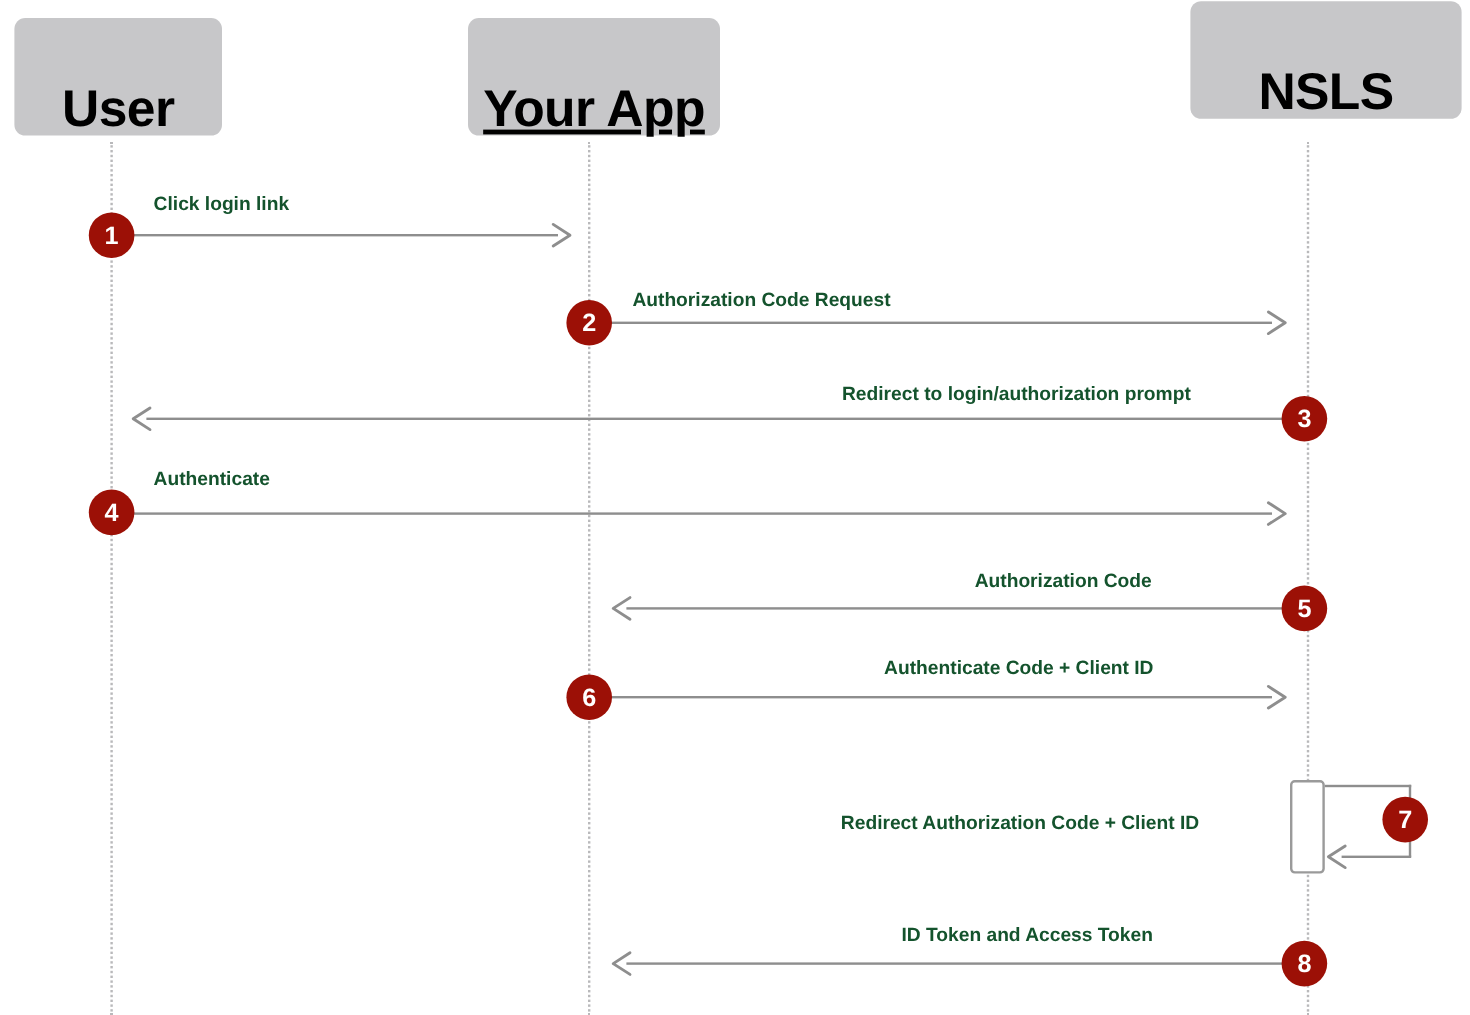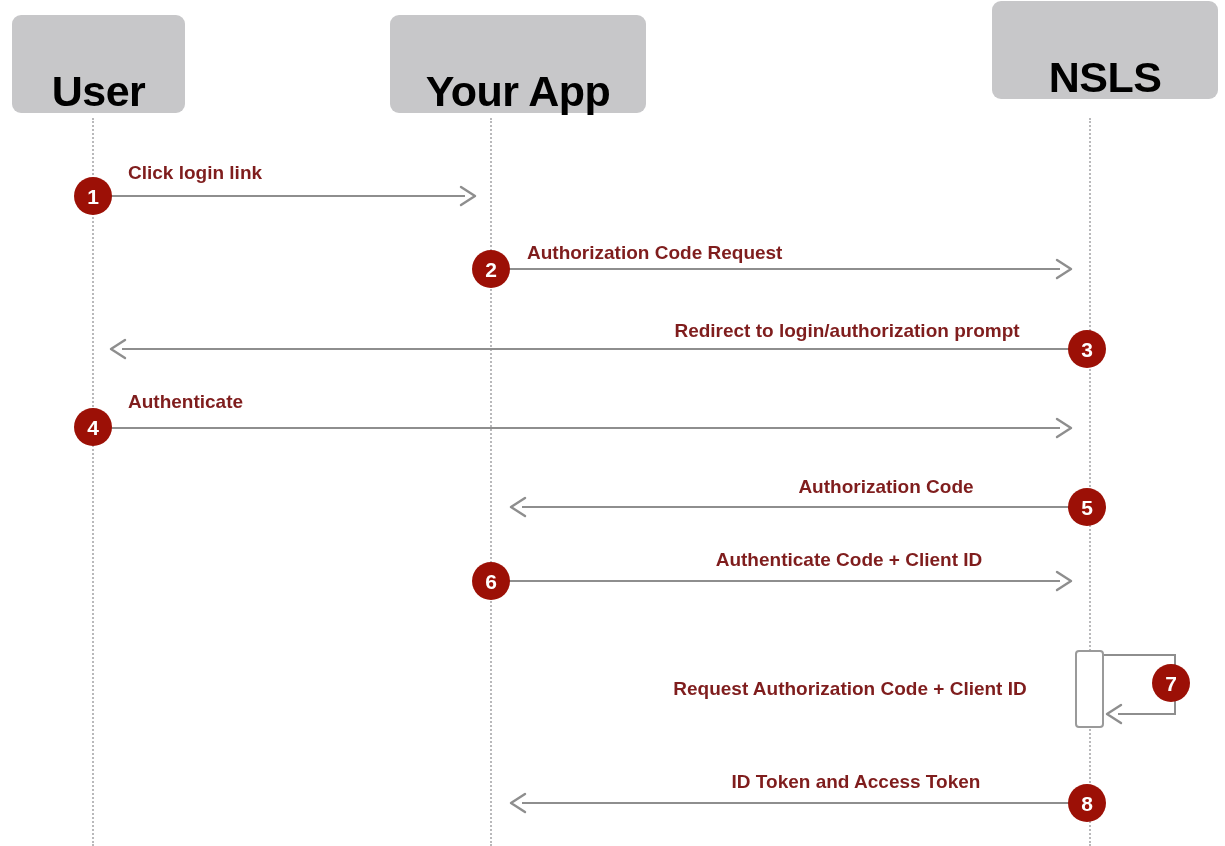--- a/index.html
+++ b/index.html
@@ -53,23 +53,23 @@
     height: 0;
     border-top: 2px solid #8e8e8e;
   }
 
   
   .arrow-svg { position: absolute; overflow: visible; }
 
   
   .msg-label {
     position: absolute;
-    font-size: 19px;
+    font-size: 16px;
     font-weight: 600;
-    color: #7f1d1d;
+    color: #14532d;
     white-space: nowrap;
     line-height: 1;
   }
   .msg-label.right-align { text-align: center; }
 
   
   .step-badge {
     position: absolute;
     width: 38px;
     height: 38px;
@@ -106,21 +106,21 @@
 </style>
 </head>
 <body>
 
 <div id="diagram">
 
   <div class="participant" style="left:12px; top:15px; width:173px; height:98px;">
     <span class="participant-label">User</span>
   </div>
 
-  <div class="participant" style="left:390px; top:15px; width:256px; height:98px;">
+  <div class="participant" style="left:390px; top:15px; width:210px; height:98px;text-decoration:underline;">
     <span class="participant-label">Your App</span>
   </div>
 
   <div class="participant" style="left:992px; top:1px; width:226px; height:98px;">
     <span class="participant-label">NSLS</span>
   </div>
 
   <div class="lifeline" style="left:92px; top:118px; height:728px;"></div>
   <div class="lifeline" style="left:490px; top:118px; height:728px;"></div>
   <div class="lifeline" style="left:1089px; top:118px; height:728px;"></div>
@@ -169,21 +169,21 @@
 
   <div class="activation" style="left:1075px; top:650px; width:29px; height:78px;"></div>
 
   <div class="selfloop-top" style="left:1104px; top:654px; width:72px;"></div>
   <div class="selfloop-right" style="left:1174px; top:654px; height:60px;"></div>
   <div class="selfloop-bottom" style="left:1118px; top:713px; width:58px;"></div>
   <svg class="arrow-svg" width="20" height="22" style="left:1104px; top:703px;">
     <polyline points="17,2 3,11 17,20" fill="none" stroke="#8e8e8e" stroke-width="2.4" stroke-linecap="round" stroke-linejoin="round"></polyline>
   </svg>
 
-  <div class="msg-label right-align" style="left:640px; top:679px; width:420px;">Request Authorization Code + Client ID</div>
+  <div class="msg-label right-align" style="left:640px; top:679px; width:420px;">Redirect Authorization Code + Client ID</div>
   <div class="step-badge" style="left:1152px; top:664px;">7</div>
 
   <div class="msg-label right-align" style="left:640px; top:772px; width:432px;">ID Token and Access Token</div>
   <div class="msg-line" style="left:522px; top:802px; width:552px;"></div>
   <svg class="arrow-svg" width="20" height="22" style="left:508px; top:792px;">
     <polyline points="17,2 3,11 17,20" fill="none" stroke="#8e8e8e" stroke-width="2.4" stroke-linecap="round" stroke-linejoin="round"></polyline>
   </svg>
   <div class="step-badge" style="left:1068px; top:784px;">8</div>
 
 </div>

